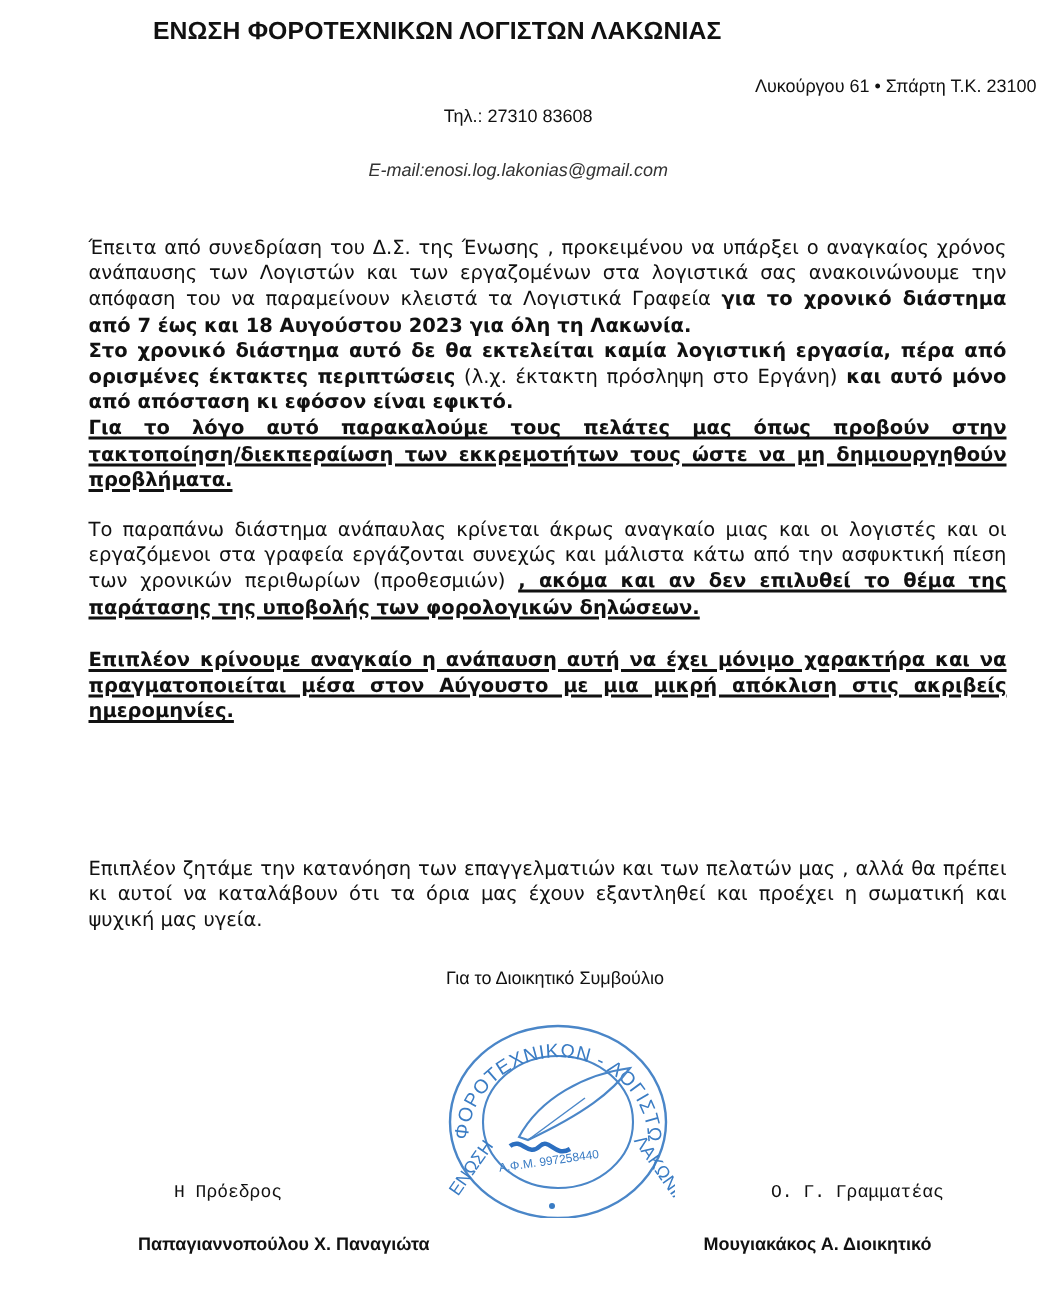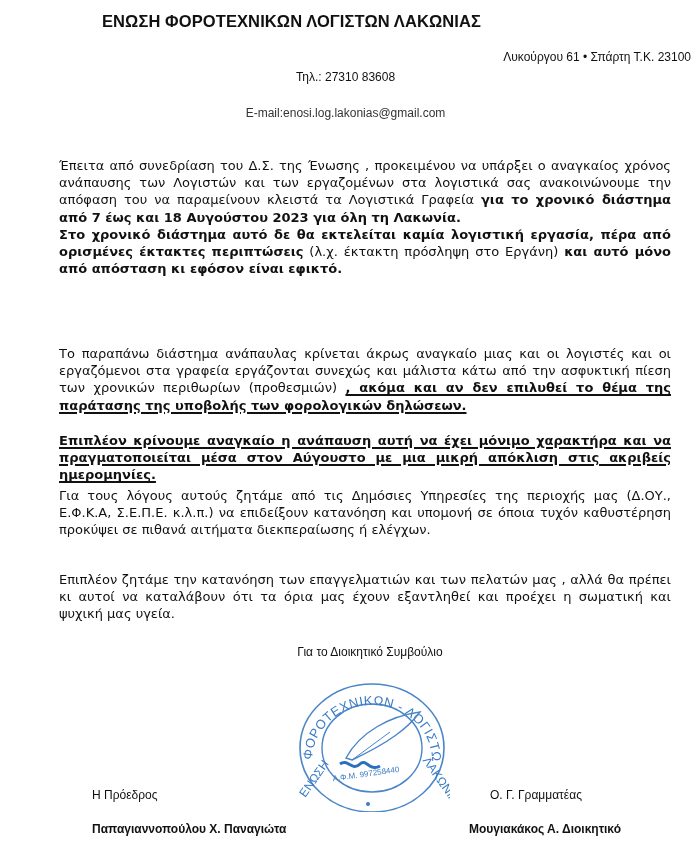--- a/index.html
+++ b/index.html
@@ -4,62 +4,62 @@
 <style>
   html, body { margin: 0; padding: 0; background: #ffffff; }
   body { width: 691px; height: 867px; position: relative; overflow: hidden; color: #111; }
   .page { position: absolute; left: 0; top: 0; width: 691px; height: 867px; background: #fff; }
   .hdr-title { position: absolute; left: 0; width: 583px; top: 12px; text-align: center;
     font-family: "Liberation Sans", sans-serif; font-weight: bold; font-size: 16.5px; letter-spacing: 0.1px; }
   .hdr-line { position: absolute; left: 0; width: 691px; text-align: center;
     font-family: "Liberation Sans", sans-serif; font-size: 12px; }
   .hdr-addr { top: 50px; text-align: right; }
   .hdr-tel { top: 70px; }
-  .hdr-email { top: 106px; color: #333; }
+  .hdr-email { top: 106px; color: #333; font-style: italic; }
   .body-text { position: absolute; left: 59px; width: 612px; font-family: "DejaVu Sans", sans-serif;
     font-size: 13px; line-height: 17.2px; text-align: justify; }
   .p1 { top: 157px; }
   .p2 { top: 345px; }
   .p3 { top: 432px; }
   .p4 { top: 487px; }
   .p5 { top: 571px; }
   .b { font-weight: bold; }
   .u { text-decoration: underline; text-decoration-thickness: 1.5px; text-underline-offset: 2px; }
   .signoff { position: absolute; left: 0; width: 740px; top: 645px; text-align: center;
     font-family: "Liberation Sans", sans-serif; font-size: 12px; }
   .stamp { position: absolute; left: 290px; top: 672px; width: 160px; height: 140px; }
-  .role { position: absolute; top: 788px; font-family: Liberation Sans, sans-serif; font-size: 12px; }
+  .role { position: absolute; top: 788px; font-family: Liberation Mono, monospace; font-size: 12px; margin-left: 24px; }
   .role-left { left: 92px; }
   .role-right { left: 490px; }
   .name { position: absolute; top: 822px; font-family: "Liberation Sans", sans-serif; font-size: 12px; font-weight: bold; padding-left: 32px; }
   .name-left { left: 60px; }
   .name-right { left: 437px; }
 </style>
 </head>
 <body>
 
 <div class="page">
 
   <div class="hdr-title">ΕΝΩΣΗ ΦΟΡΟΤΕΧΝΙΚΩΝ ΛΟΓΙΣΤΩΝ ΛΑΚΩΝΙΑΣ</div>
   <div class="hdr-line hdr-addr">Λυκούργου 61 • Σπάρτη Τ.Κ. 23100</div>
   <div class="hdr-line hdr-tel">Τηλ.: 27310 83608</div>
   <div class="hdr-line hdr-email">E-mail:enosi.log.lakonias@gmail.com</div>
 
   <div class="body-text p1">
     <span>Έπειτα από συνεδρίαση του Δ.Σ. της Ένωσης , προκειμένου να υπάρξει ο αναγκαίος χρόνος ανάπαυσης των Λογιστών και των εργαζομένων στα λογιστικά σας ανακοινώνουμε την απόφαση του να παραμείνουν κλειστά τα Λογιστικά Γραφεία </span><span class="b">για το χρονικό διάστημα από 7 έως και 18 Αυγούστου 2023 για όλη τη Λακωνία.</span><br>
     <span class="b">Στο χρονικό διάστημα αυτό δε θα εκτελείται καμία λογιστική εργασία, πέρα από ορισμένες έκτακτες περιπτώσεις</span><span> (λ.χ. έκτακτη πρόσληψη στο Εργάνη) </span><span class="b">και αυτό μόνο από απόσταση κι εφόσον είναι εφικτό.</span><br>
+    <span class="b u">Για το λόγο αυτό παρακαλούμε τους πελάτες μας όπως προβούν στην τακτοποίηση/διεκπεραίωση των εκκρεμοτήτων τους ώστε να μη δημιουργηθούν προβλήματα.</span>
   </div>
 
   <div class="body-text p2">
     <span>Το παραπάνω διάστημα ανάπαυλας κρίνεται άκρως αναγκαίο μιας και οι λογιστές και οι εργαζόμενοι στα γραφεία εργάζονται συνεχώς και μάλιστα κάτω από την ασφυκτική πίεση των χρονικών περιθωρίων (προθεσμιών) </span><span class="b u">, ακόμα και αν δεν επιλυθεί το θέμα της παράτασης της υποβολής των φορολογικών δηλώσεων.</span>
   </div>
 
   <div class="body-text p3 b u">Επιπλέον κρίνουμε αναγκαίο η ανάπαυση αυτή να έχει μόνιμο χαρακτήρα και να πραγματοποιείται  μέσα στον Αύγουστο με μια μικρή απόκλιση στις ακριβείς ημερομηνίες.</div>
 
-  <div class="body-text p4">Για τους λόγους αυτούς ζητάμε από τις Δημόσιες Υπηρεσίες της περιοχής μας (Δ.ΟΥ., Ε.Φ.Κ.Α, Σ.Ε.Π.Ε. κ.λ.π.) να επιδείξουν κατανόηση και υπομονή σε όποια τυχόν καθυστέρηση προκύψει σε πιθανά αιτήματα διεκπεραίωσης ή ελέγχων.</div>
 
   <div class="body-text p5">Επιπλέον ζητάμε την κατανόηση των επαγγελματιών και των πελατών μας , αλλά θα πρέπει κι αυτοί να καταλάβουν ότι τα όρια μας έχουν εξαντληθεί και προέχει η σωματική και ψυχική μας υγεία.</div>
 
   <div class="signoff">Για το Διοικητικό Συμβούλιο</div>
 
   <svg class="stamp" viewBox="0 0 160 140">
     <defs>
       <path id="arcTop" d="M 22 92 A 60 56 0 0 1 142 86"></path>
       <path id="arcBot" d="M 24 80 A 58 54 0 0 0 140 96"></path>
     </defs>

